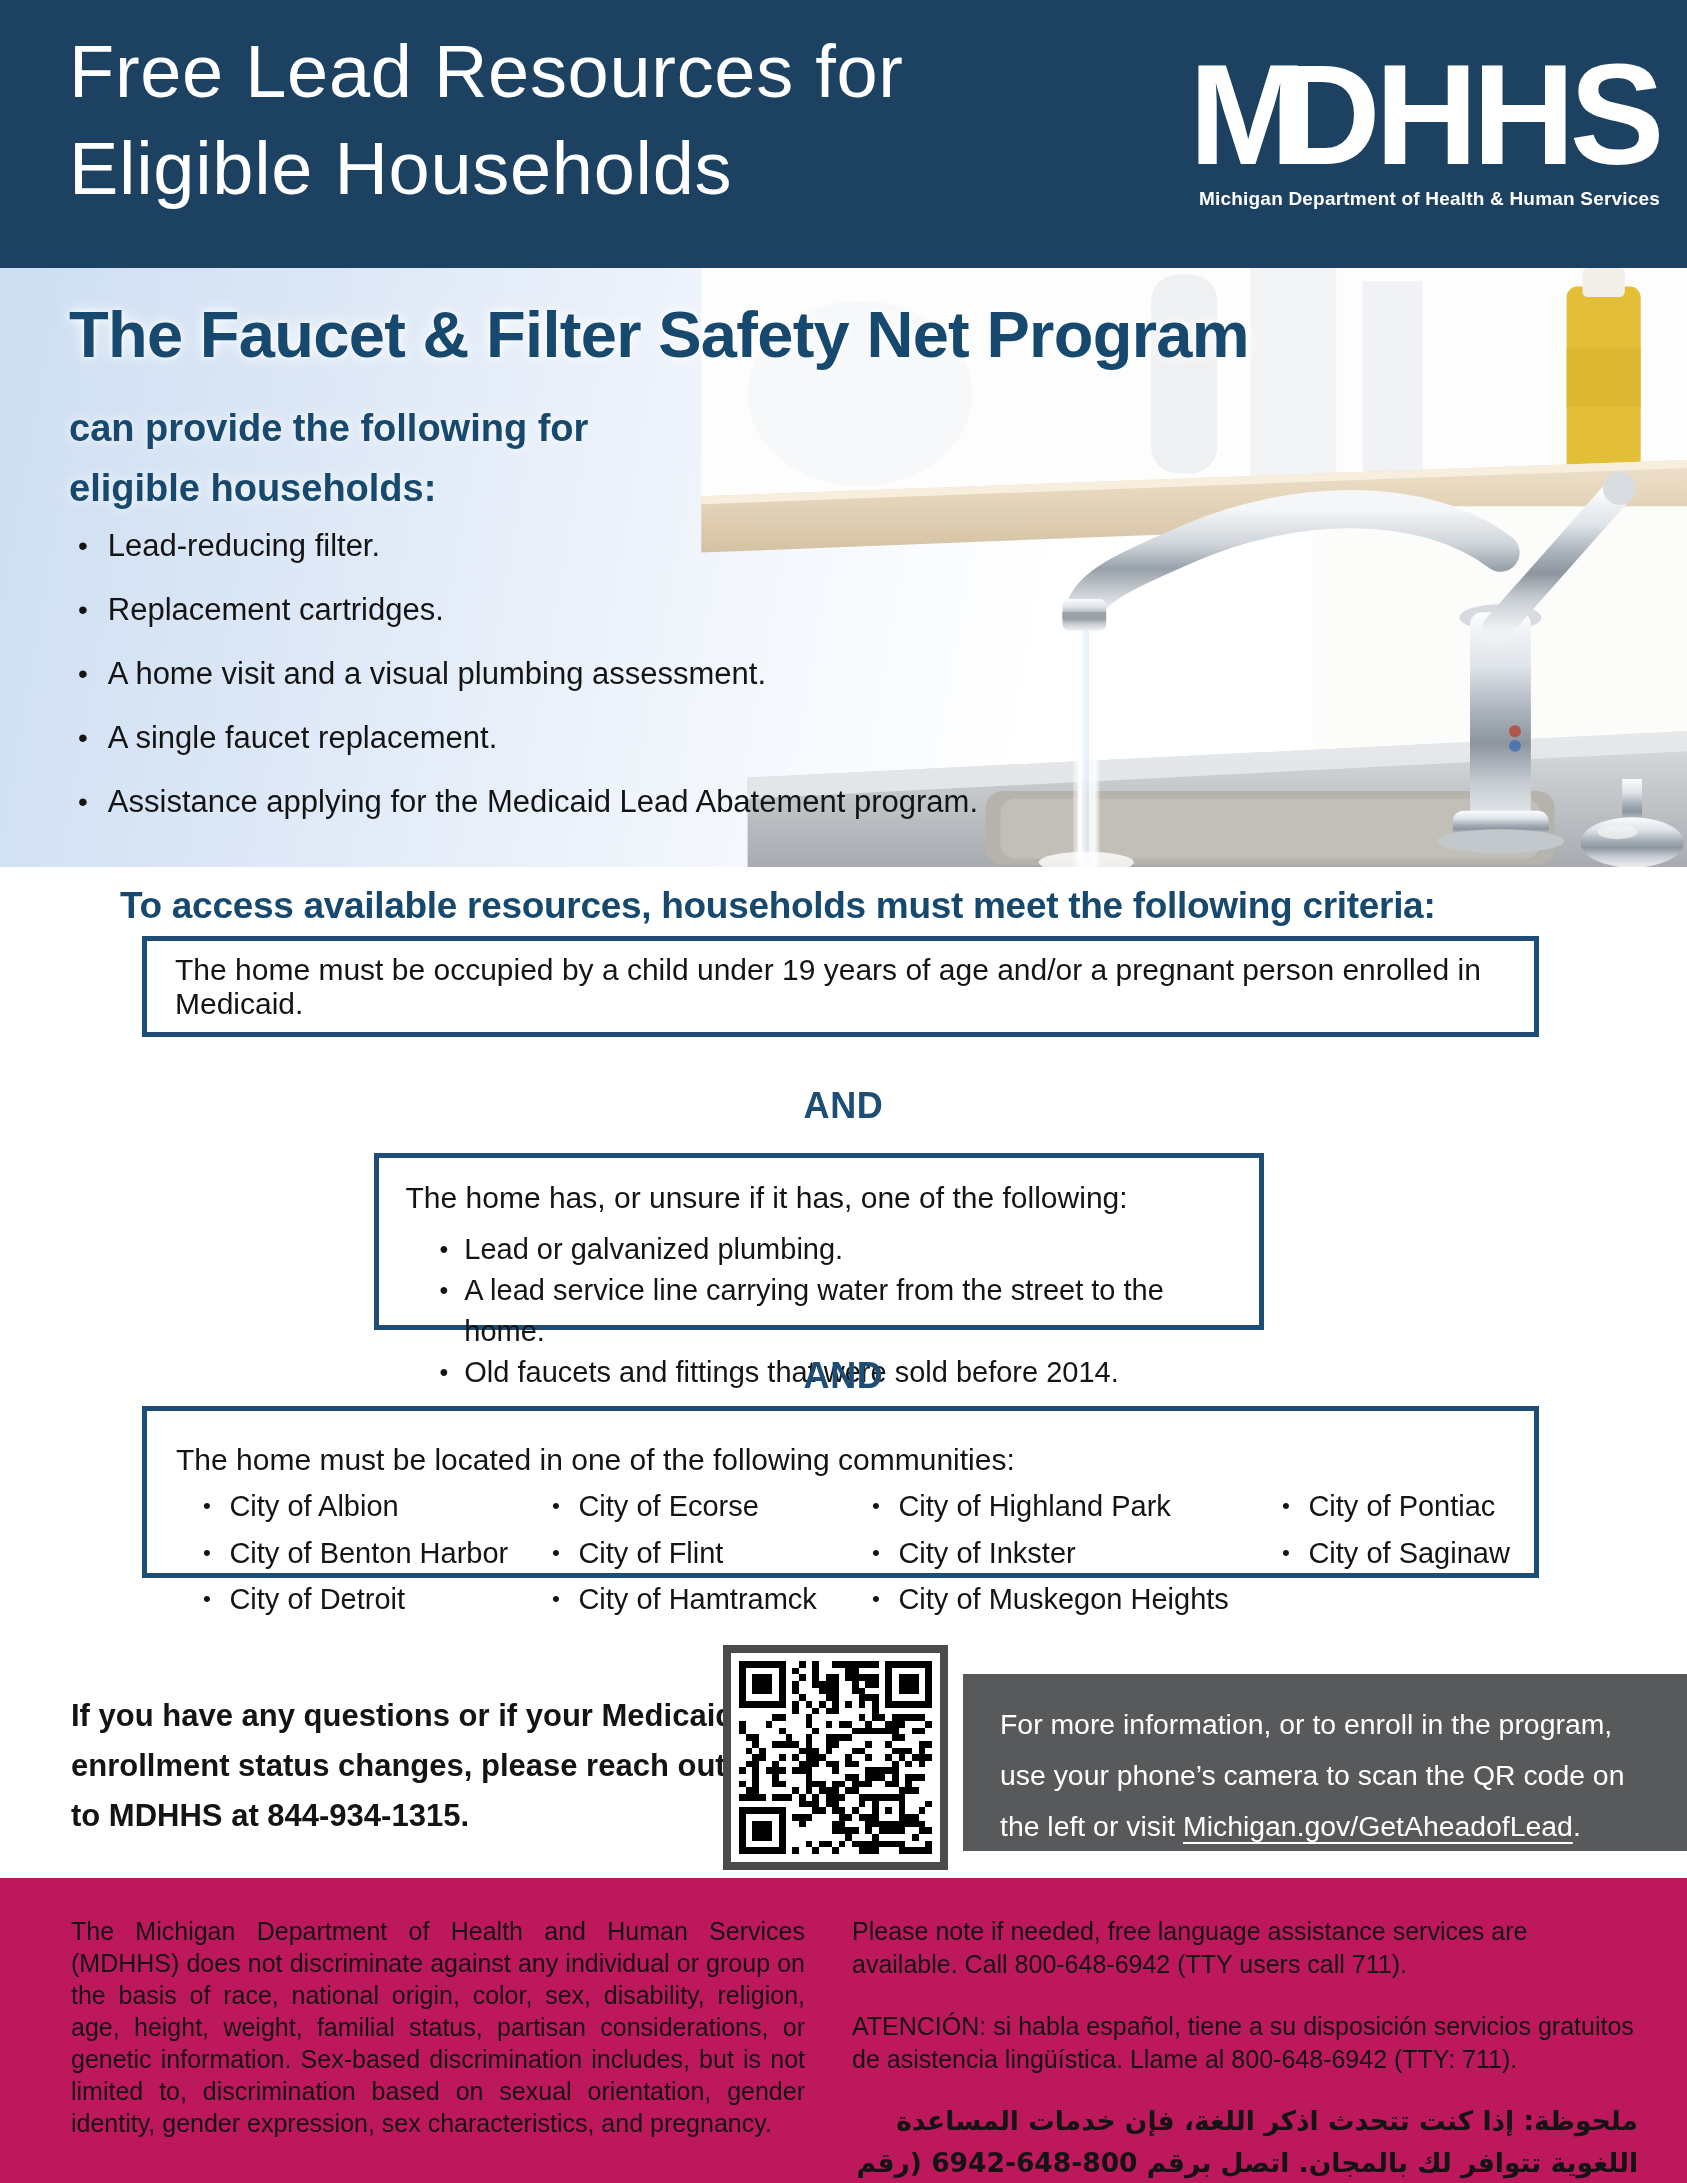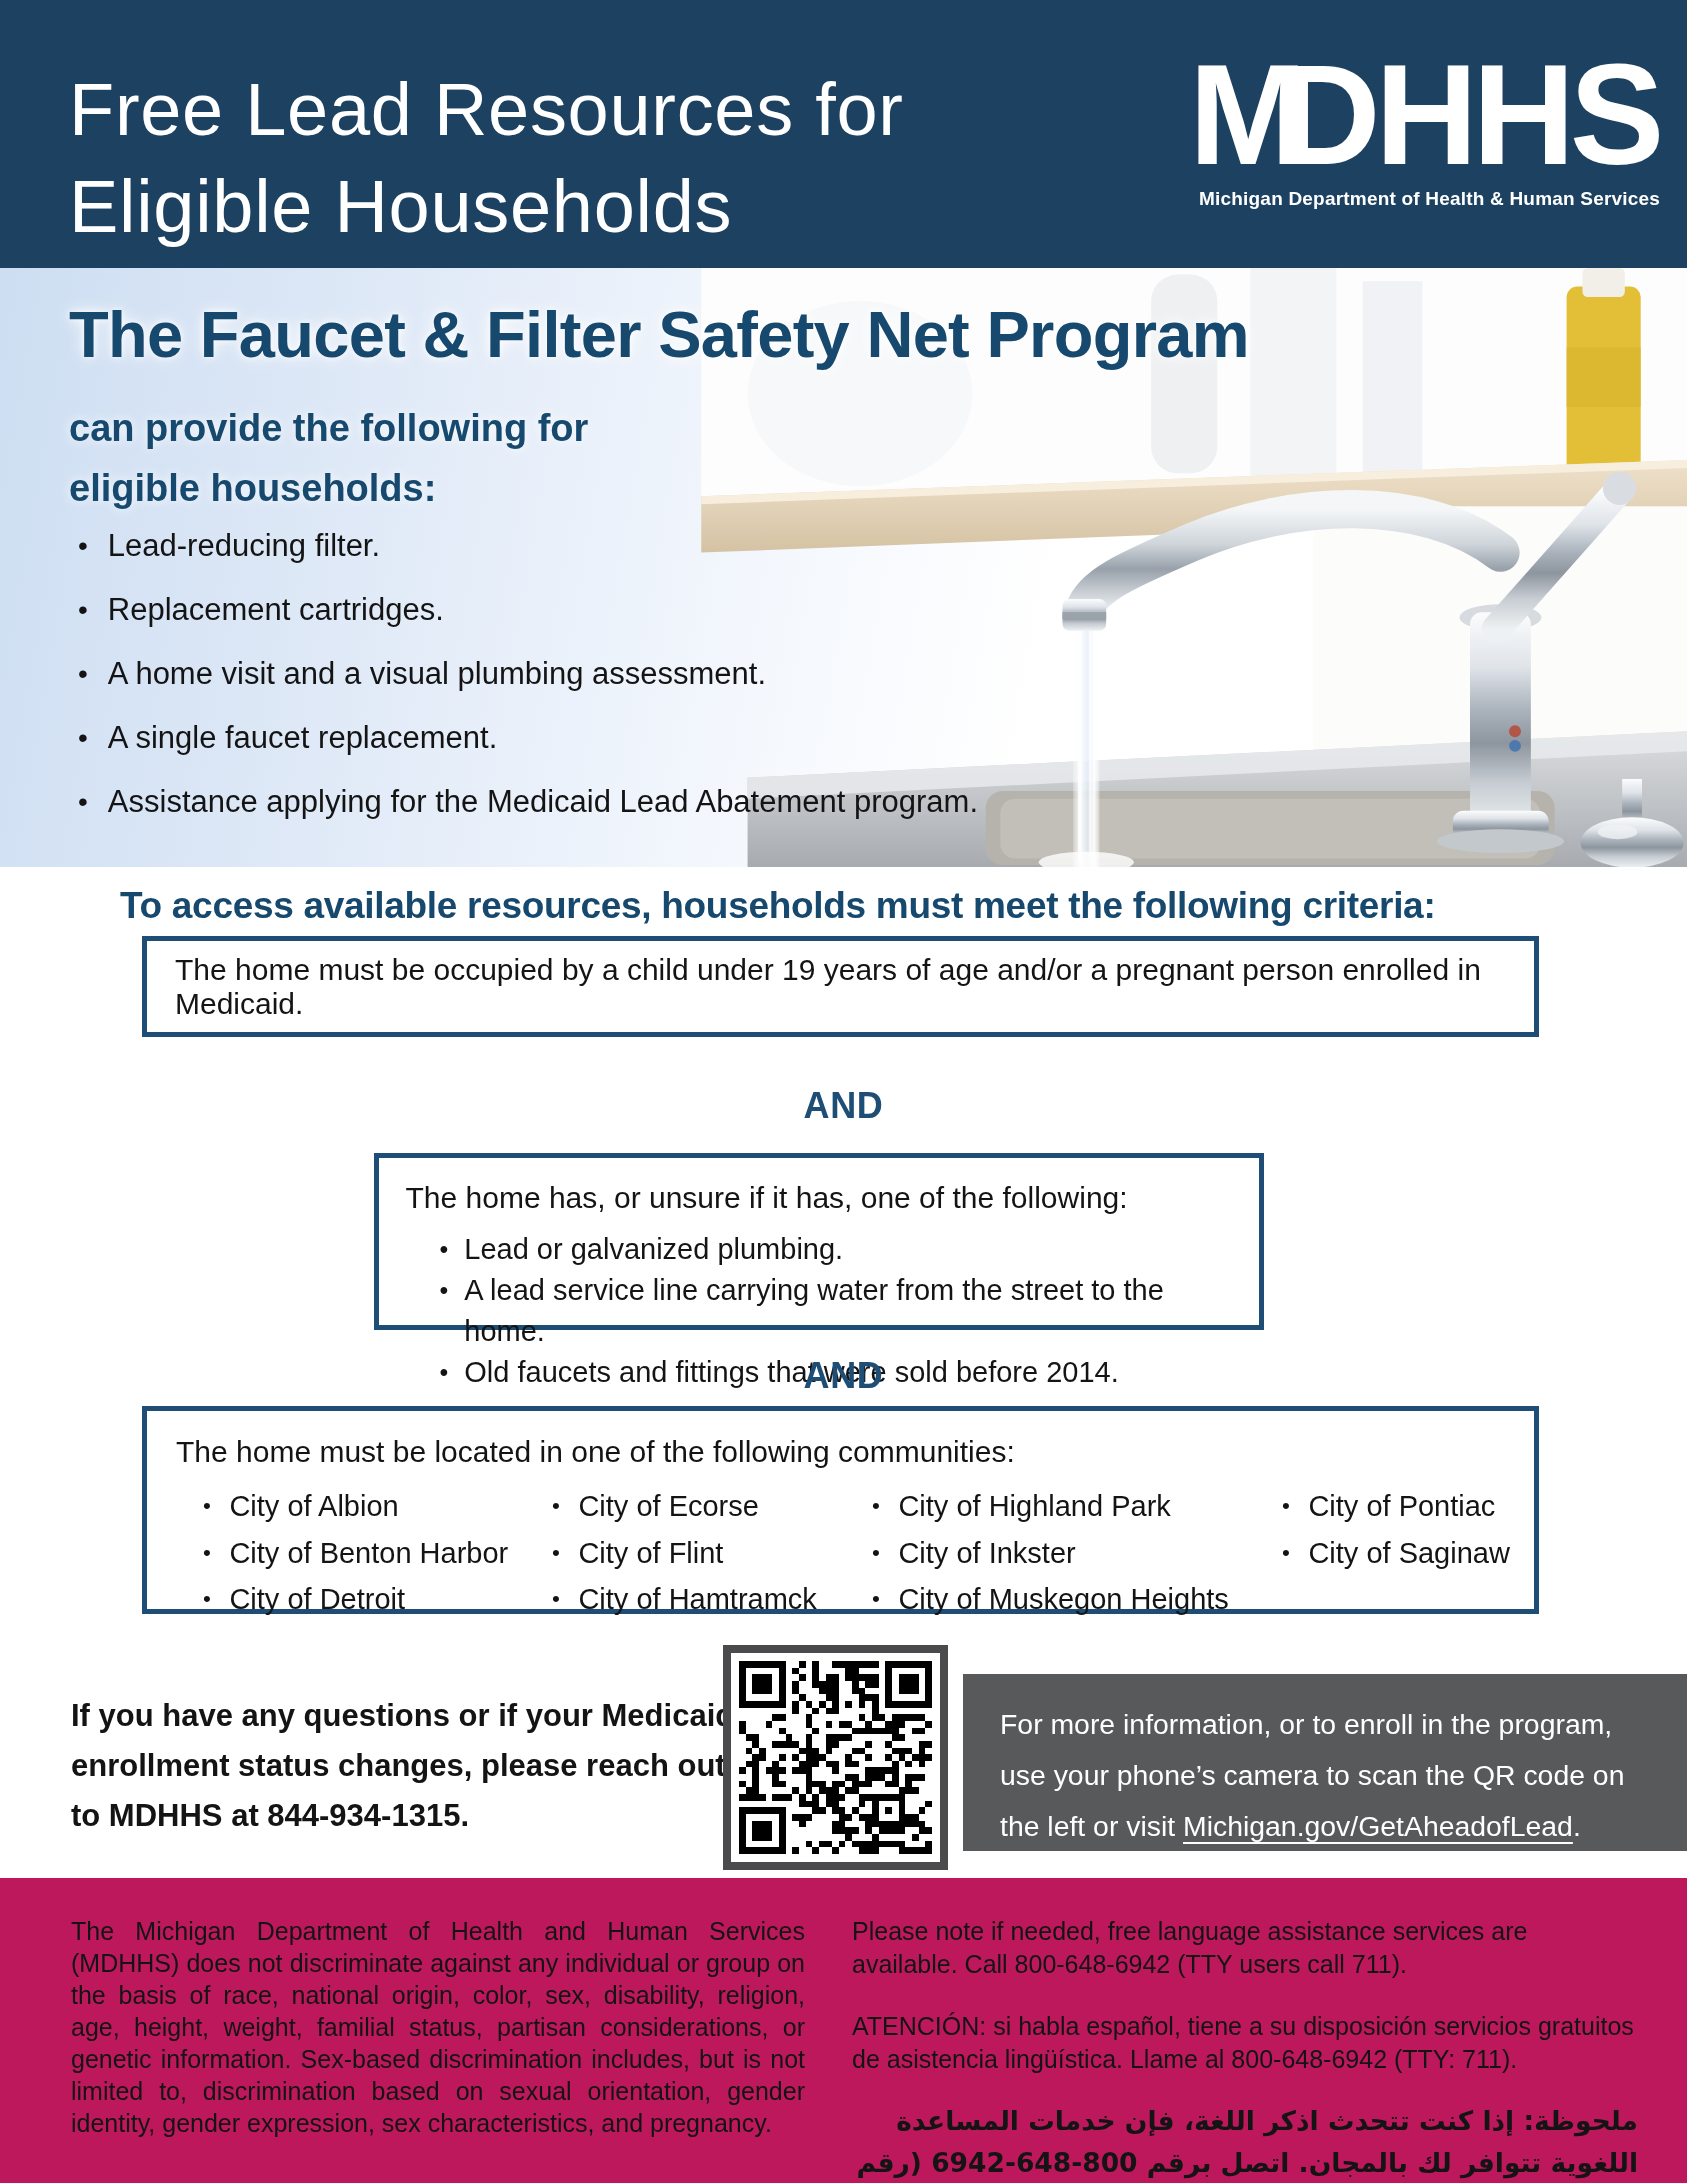--- a/index.html
+++ b/index.html
@@ -3,21 +3,21 @@
 <meta charset="utf-8">
 <style>
   html,body{margin:0;padding:0;background:#888;}
   *{box-sizing:border-box;}
   .page{position:relative;width:1687px;height:2183px;background:#ffffff;overflow:hidden;
         font-family:"Liberation Sans",sans-serif;color:#141414;}
 
   
   .topbar{position:absolute;left:0;top:0;width:1687px;height:268px;background:#1c4161;}
   .topbar-title{position:absolute;left:69px;top:22.5px;font-size:74px;line-height:97px;
-                color:#ffffff;font-weight:400;letter-spacing:0.7px;margin-top:38px;}
+                color:#ffffff;font-weight:400;letter-spacing:0.7px;}
   .logo{position:absolute;right:38px;top:24px;width:450px;text-align:center;color:#ffffff;}
   .logo-row{display:flex;align-items:flex-end;justify-content:center;height:159px;}
   .logo-m,.logo-dhhs{font-size:142px;font-weight:700;line-height:136px;letter-spacing:-5.3px;}
   .mi-map{width:124px;height:148px;margin:0 -8px -1.3px -16px;}
   .logo-tagline{font-size:19px;font-weight:700;margin-top:5.3px;letter-spacing:0.2px;white-space:nowrap;}
 
   
   .hero{position:absolute;left:0;top:268px;width:1687px;height:599px;
         background:linear-gradient(100deg,#cddef2 0%,#dfe9f7 22%,#f3f7fd 45%,#ffffff 62%);}
   .hero-photo{position:absolute;left:0;top:0;width:1687px;height:599px;}
@@ -39,21 +39,21 @@
         padding:0 28px;font-size:30px;}
   .and{position:absolute;left:0;width:1687px;text-align:center;font-size:36px;font-weight:700;
        color:#1e4d75;letter-spacing:0.7px;}
   .and1{top:1085px;}
   .and2{top:1355px;}
   .box2{left:374px;top:1153px;width:890px;height:177px;padding:22.5px 26.5px;}
   .box2 .intro{margin:0 0 14.6px 0;font-size:30px;}
   .inner-list{margin:0;padding:0 0 0 34px;list-style:none;}
   .inner-list li{display:flex;font-size:29px;line-height:41px;}
   .inner-list .bdot{margin-right:16px;line-height:41px;font-size:25px;}
-  .box3{left:142px;top:1406px;width:1397px;height:208px;padding:24px 29px;}
+  .box3{left:142px;top:1406px;width:1397px;height:172px;padding:32px 29px;}
   .box3 .intro{margin:0;font-size:30px;}
   .cols{position:absolute;left:0;top:77px;width:100%;height:112px;}
   .col{position:absolute;top:0;margin:0;padding:0;list-style:none;}
   .col li{display:flex;font-size:29px;line-height:36px;margin-bottom:10.6px;}
   .col .bdot{margin-right:18.5px;font-size:22.5px;line-height:36px;}
   .col1{left:56px;}.col2{left:405px;}.col3{left:725px;}.col4{left:1135px;}
 
   
   .contact{position:absolute;left:71px;top:1691px;margin:0;font-size:31px;line-height:50px;color:#141414;font-weight:bold;}
   .qr{position:absolute;left:723px;top:1645px;width:225px;height:225px;border:8.6px solid #4b4b4d;

